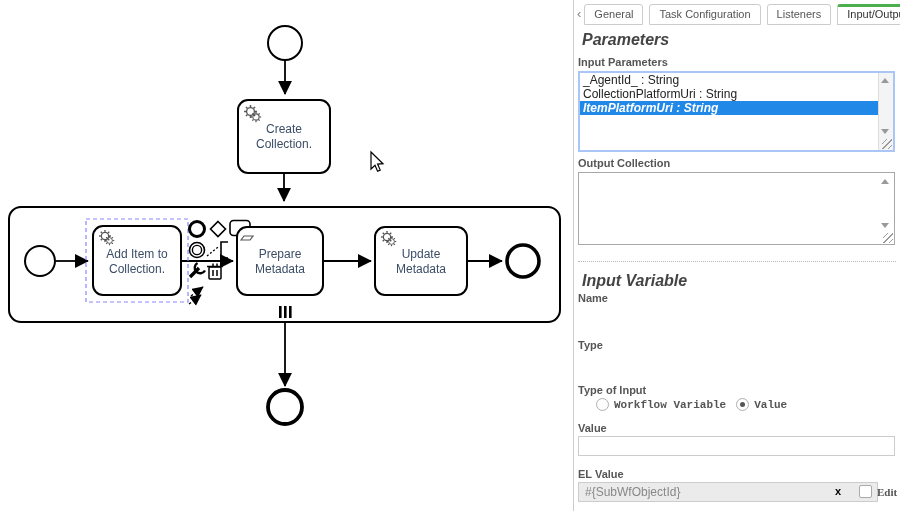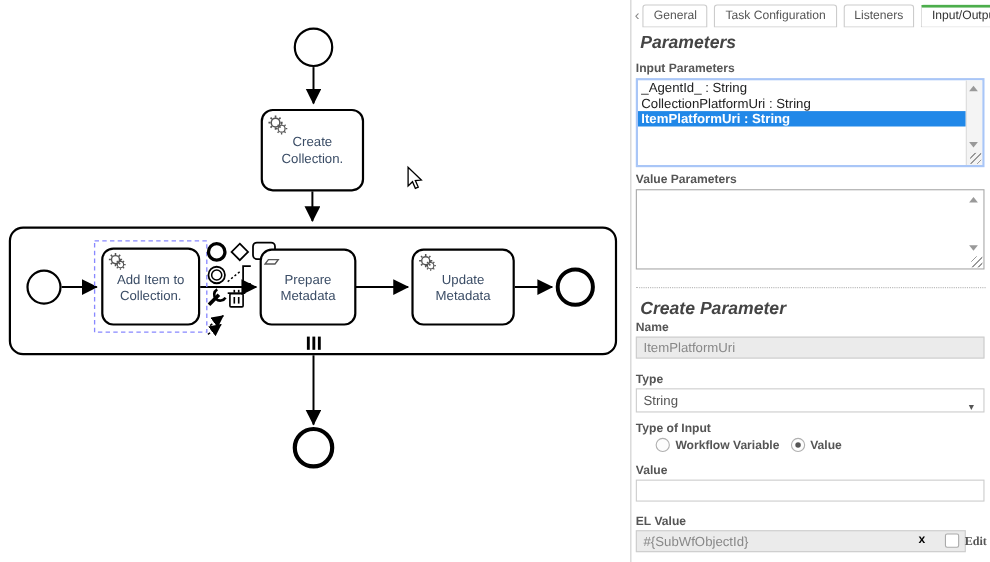--- a/index.html
+++ b/index.html
@@ -26,41 +26,41 @@
   
   .heading{position:absolute;left:8px;font-size:16px;font-weight:bold;font-style:italic;color:#444;}
   .lbl{position:absolute;left:4px;font-size:11px;font-weight:bold;color:#555;}
 
   
   .paramsbox{position:absolute;left:4px;width:317px;background:#fff;overflow:hidden;}
   .paramsbox.focus{border:2px solid #a9c6f7;}
   .paramsbox.plain{border:1px solid #a8a8a8;}
   .paramsbox .rows{position:absolute;left:0;top:0;right:15px;bottom:0;font-size:12px;color:#222;}
   .paramsbox .row{height:14px;line-height:14px;padding-left:3px;white-space:nowrap;}
-  .paramsbox .row.selected{background:#2188e8;color:#fff;font-weight:bold;}
+  .paramsbox .row.selected{background:#2188e8;color:#fff;font-weight:bold;font-style:italic;}
   .sbtrack{position:absolute;top:0;right:0;bottom:0;width:15px;background:#f4f4f4;border-left:1px solid #ddd;}
   .arr-up{position:absolute;right:4px;width:0;height:0;border-left:4px solid transparent;
     border-right:4px solid transparent;border-bottom:5px solid #999;}
   .arr-dn{position:absolute;right:4px;width:0;height:0;border-left:4px solid transparent;
     border-right:4px solid transparent;border-top:5px solid #999;}
   .grip{position:absolute;right:1px;bottom:1px;width:10px;height:10px;
     background:repeating-linear-gradient(135deg,transparent 0 3px,#999 3px 4px);}
 
   .dotted-sep{position:absolute;left:4px;right:4px;border-top:1px dotted #bbb;}
 
   
   .tinput{position:absolute;left:4px;width:317px;height:20px;border:1px solid #ccc;
     background:#fff;font-size:12px;line-height:18px;padding:0 6px;color:#555;}
   .tinput.disabled{background:#ebebeb;color:#888;}
   .selectbox{position:absolute;left:4px;width:317px;height:22px;border:1px solid #ccc;
     background:#fff;font-size:12px;line-height:20px;padding:0 6px;color:#555;cursor:pointer;}
   .selectbox .caret{position:absolute;right:7px;top:7px;font-size:8px;color:#555;}
 
   
-  .radio-row{position:absolute;left:22px;display:flex;align-items:center;font-weight:bold;color:#555;}
+  .radio-row{position:absolute;left:22px;display:flex;align-items:center;font-weight:bold;color:#555;font-family:Liberation Mono, monospace;}
   .radio{width:13px;height:13px;border:1px solid #b0b0b0;border-radius:50%;background:#fdfdfd;
     margin-right:5px;position:relative;cursor:pointer;flex:0 0 auto;}
   .radio.checked::after{content:"";position:absolute;left:3px;top:3px;width:5px;height:5px;
     border-radius:50%;background:#555;}
   .checkbox{position:absolute;width:13px;height:13px;border:1px solid #aaa;border-radius:2px;
     background:#fff;cursor:pointer;}
   .el-clear{position:absolute;font-size:11px;font-weight:bold;color:#000;cursor:pointer;}
 </style>
 </head>
 <body>
@@ -196,40 +196,35 @@
       <div class="row">CollectionPlatformUri : String</div>
       <div class="row selected">ItemPlatformUri : String</div>
     </div>
     <div class="sbtrack">
       <div class="arr-up" style="top:5px;"></div>
       <div class="arr-dn" style="bottom:16px;"></div>
       <div class="grip"></div>
     </div>
   </div>
 
-  <div class="lbl" style="top:157px;">Value Parameters</div>
+  <div class="lbl" style="top:157px;">Output Collection</div>
 
   <div class="paramsbox plain" style="top:172px;height:73px;">
     <div class="arr-up" style="top:6px;right:5px;"></div>
     <div class="arr-dn" style="bottom:16px;right:5px;"></div>
     <div class="grip"></div>
   </div>
 
   <div class="dotted-sep" style="top:261px;"></div>
 
-  <div class="heading" style="top:272px;">Create Parameter</div>
+  <div class="heading" style="top:272px;">Input Variable</div>
 
   <div class="lbl" style="top:292px;">Name</div>
-  <div class="tinput disabled" style="top:306px;">ItemPlatformUri</div>
 
   <div class="lbl" style="top:339px;">Type</div>
-  <div class="selectbox" style="top:353px;">
-    <span>String</span>
-    <span class="caret">▼</span>
-  </div>
 
   <div class="lbl" style="top:384px;">Type of Input</div>
   <div class="radio-row" style="top:398px;">
     <span class="radio"></span>
     <span style="margin-right:10px;">Workflow Variable</span>
     <span class="radio checked"></span>
     <span>Value</span>
   </div>
 
   <div class="lbl" style="top:422px;">Value</div>

